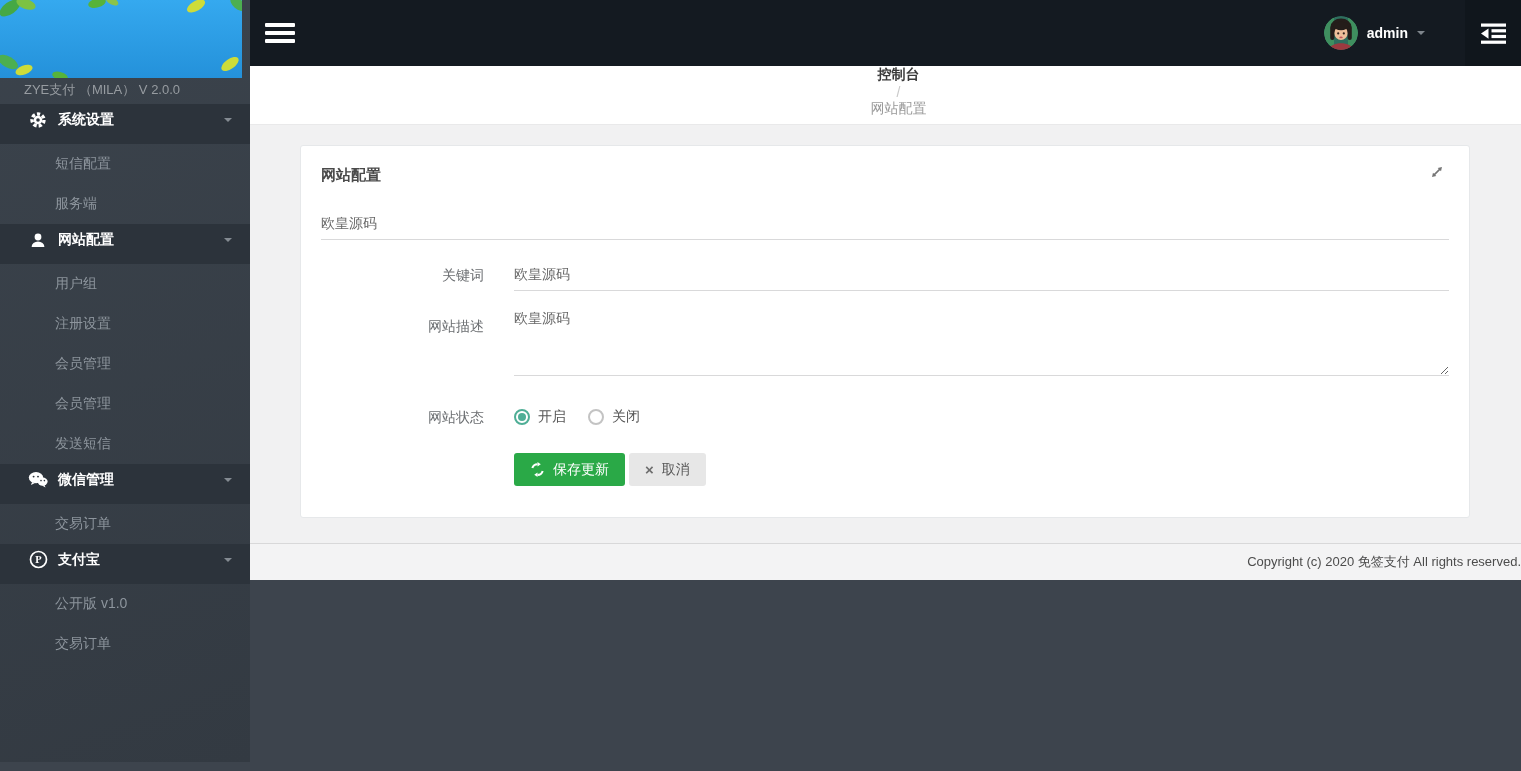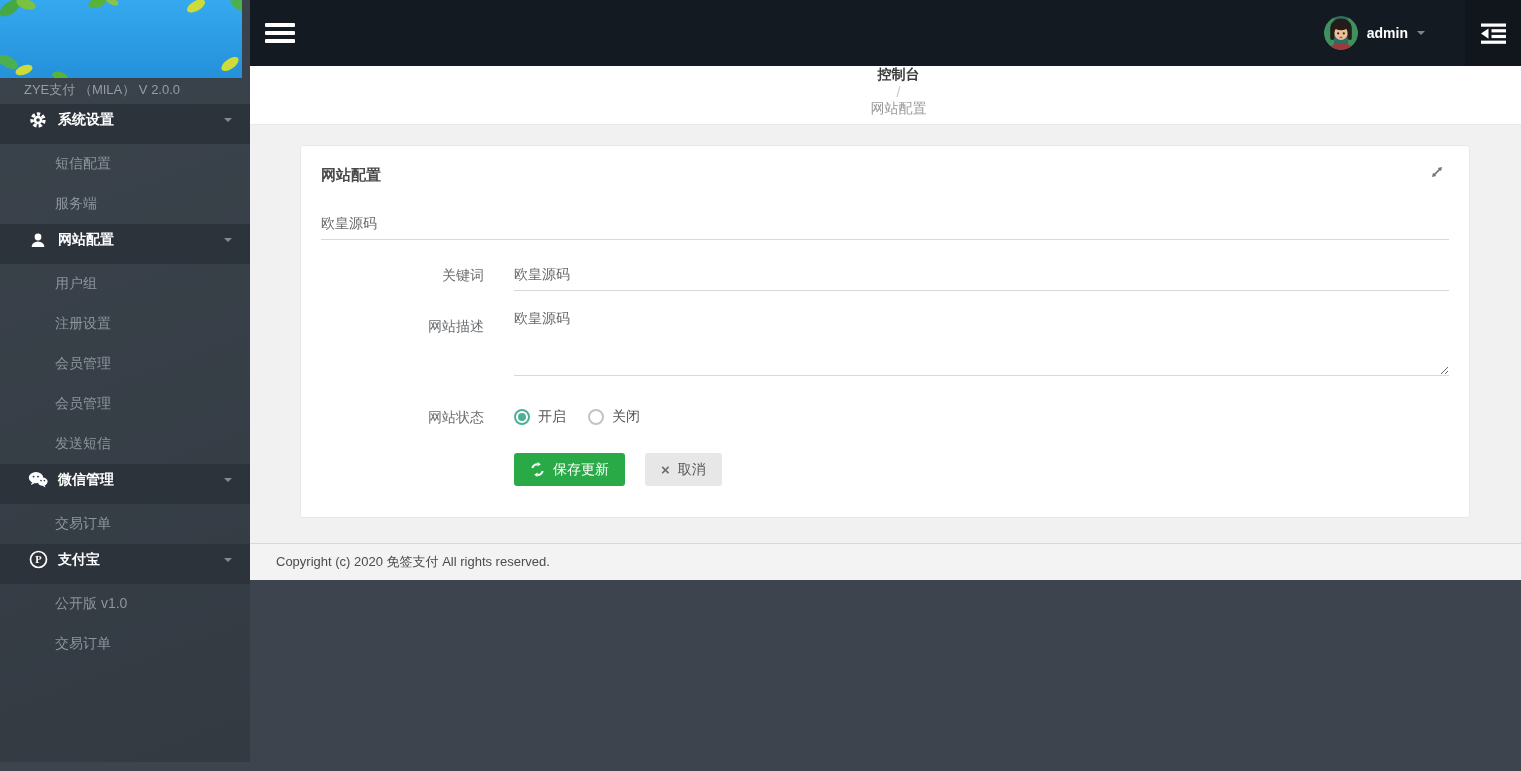--- a/index.html
+++ b/index.html
@@ -69,31 +69,31 @@
   .status-row .form-label { line-height:20px; }
   .radio-group { display:flex; align-items:flex-start; gap:22px; padding-top:1px; }
   .radio-option { display:flex; align-items:center; gap:8px; cursor:pointer;
     font-size:14px; color:#555; }
   .radio-circle { width:16px; height:16px; border-radius:50%;
     border:2px solid #c3c3c3; background:#fff; position:relative; flex-shrink:0; }
   .radio-circle.checked { border-color:#4fae96; }
   .radio-circle.checked::after { content:''; position:absolute; left:2px; top:2px;
     width:8px; height:8px; border-radius:50%; background:#4fae96; }
 
-  .button-row { display:flex; gap:20px; margin-top:26px; margin-left:193px; }
+  .button-row { display:flex; gap:4px; margin-top:26px; margin-left:193px; }
   .btn { height:33px; border:none; border-radius:3px; font-size:14px; cursor:pointer;
     display:inline-flex; align-items:center; gap:8px; padding:0 16px;
     font-family:"Liberation Sans","DejaVu Sans",sans-serif; }
   .btn-save { background:#2aa947; color:#fff; }
   .btn-cancel { background:#e7e7e7; color:#565656; }
   .btn-cancel .x-icon { font-weight:bold; font-size:15px; color:#6e6e6e; line-height:1; }
 
   .footer { height:37px; background:#f3f3f4; border-top:1px solid #d8d8d9;
     display:flex; align-items:center; padding-left:26px; font-size:13px;
-    color:#4c4c4c; flex-shrink:0; }
+    color:#4c4c4c; flex-shrink:0;justify-content:flex-end; }
   .void { flex:1; background:#3d444d; }
 </style>
 </head>
 <body>
 
 <aside class="sidebar">
   <svg class="logo-banner" viewBox="0 0 242 78" preserveAspectRatio="none">
     <defs>
       <linearGradient id="sky" x1="0" y1="0" x2="0" y2="1">
         <stop offset="0" stop-color="#35a9ef"></stop>

